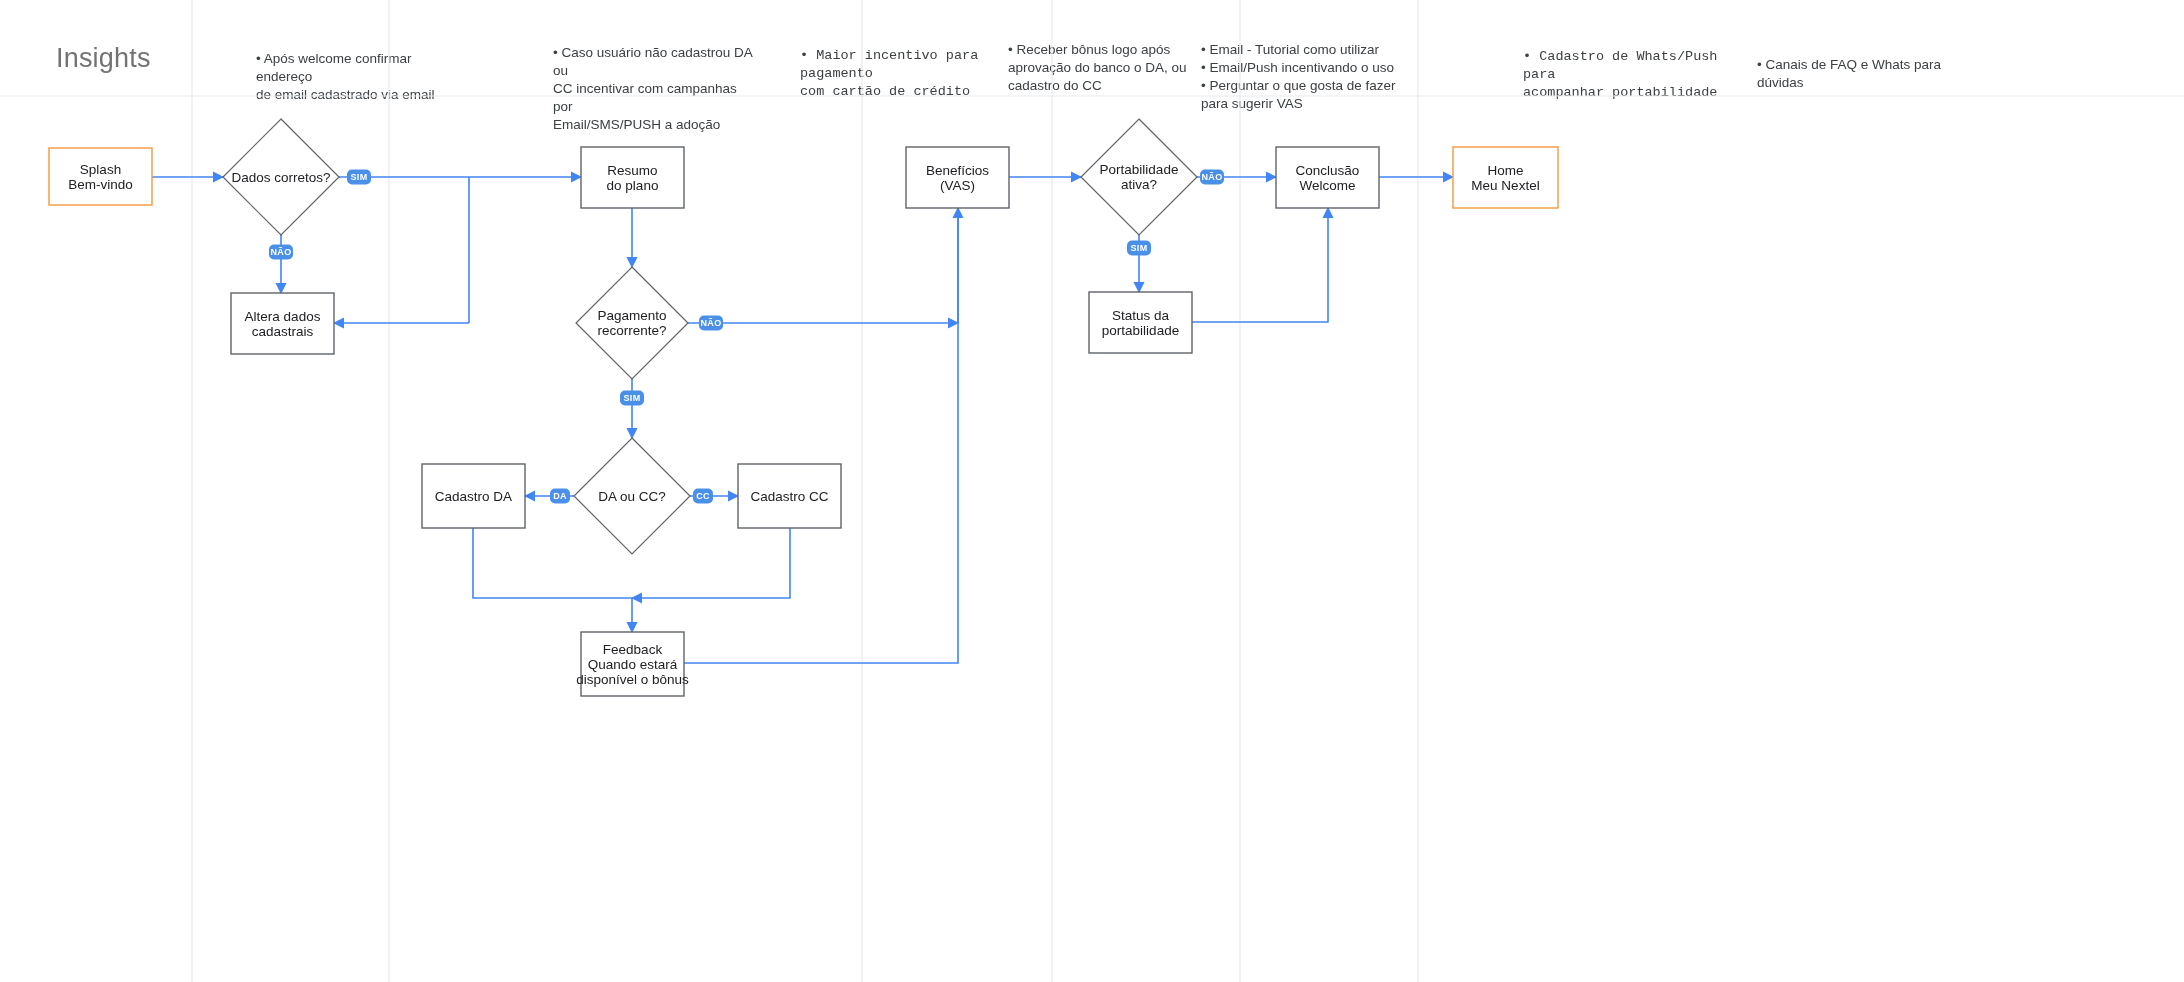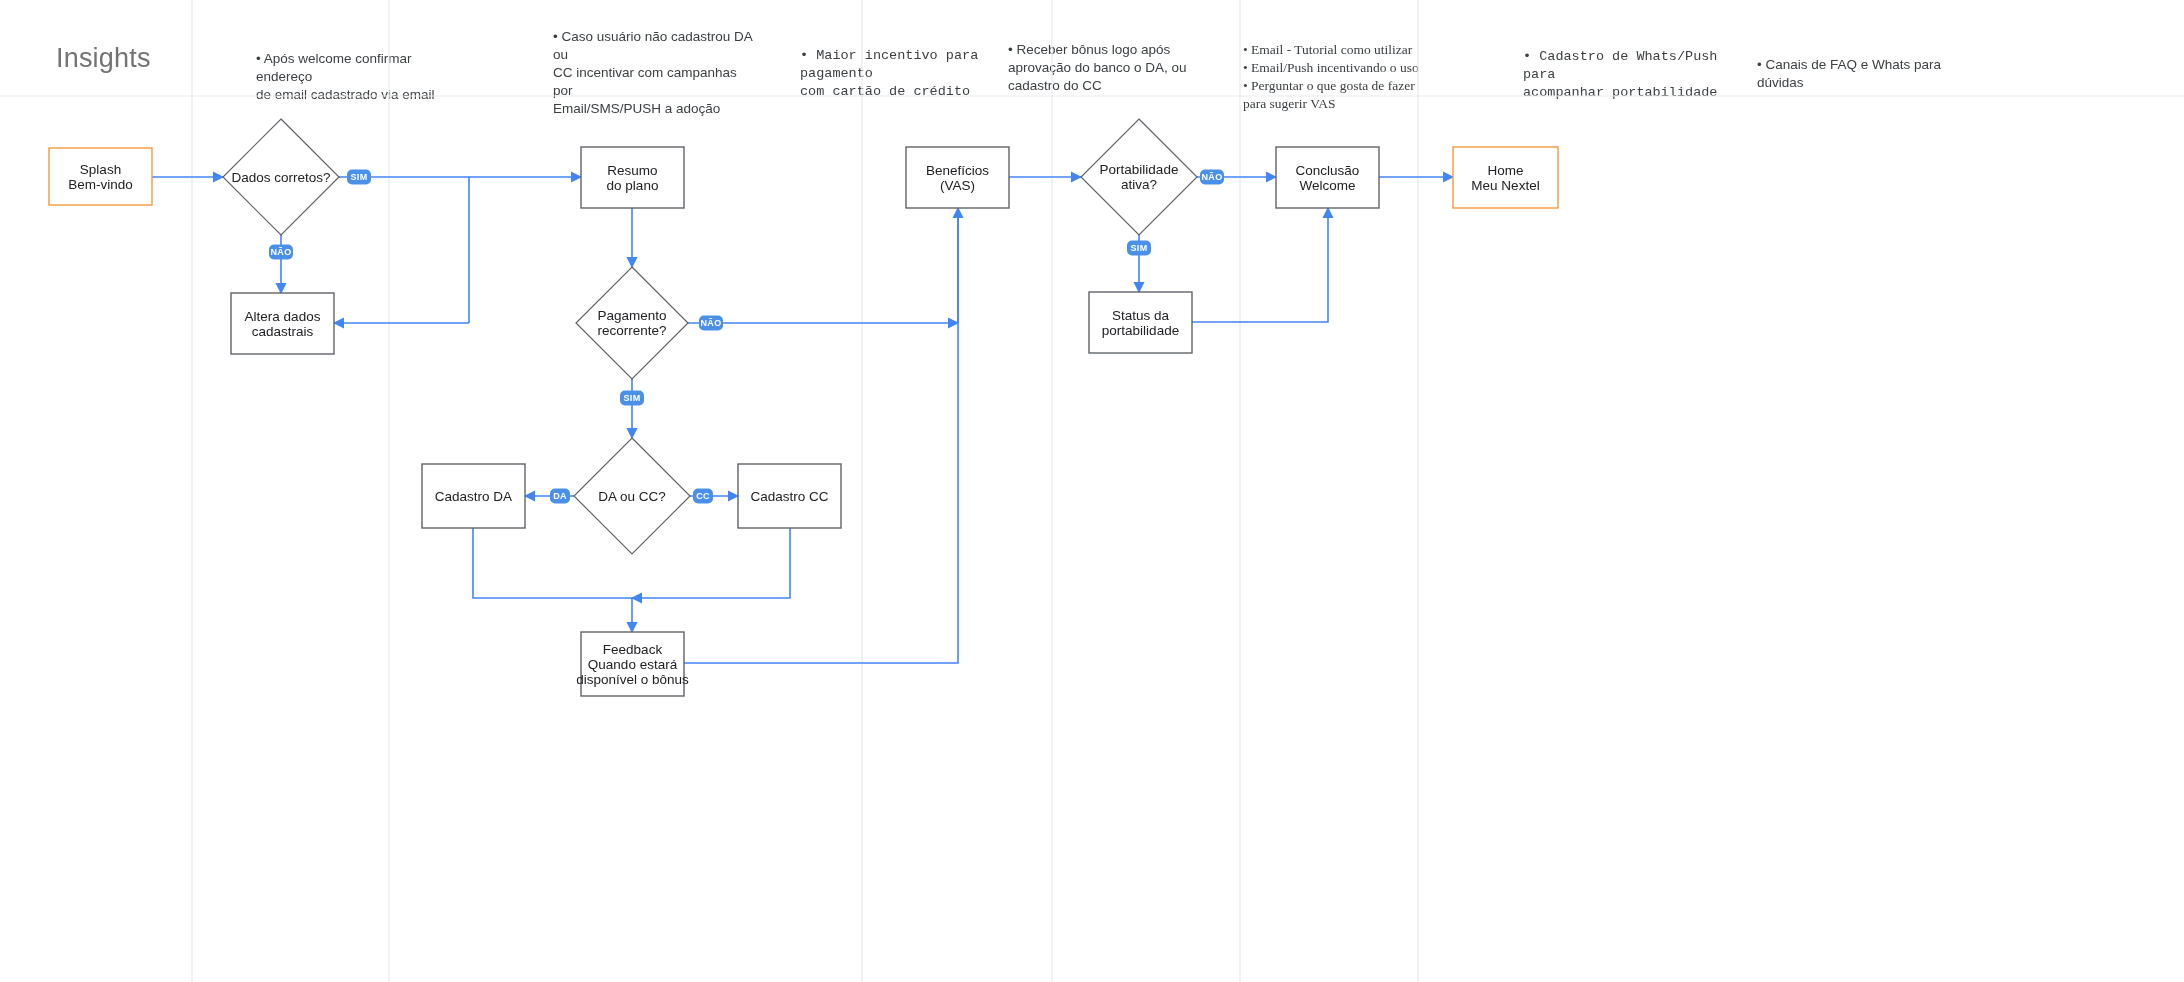--- a/index.html
+++ b/index.html
@@ -29,35 +29,35 @@
 
 <div id="board">
 
   <div class="page-title">Insights</div>
 
   <div id="insight-notes">
       <div class="insight-col" style="left: 256px; top: 50px; width: 210px;">
         <div class="insight-note">• Após welcome confirmar endereço
 de email cadastrado via email</div>
       </div>
-      <div class="insight-col" style="left: 553px; top: 28px; width: 205px;">
+      <div class="insight-col" style="left: 553px; top: 44px; width: 205px;">
         <div class="insight-note">• Caso usuário não cadastrou DA ou
 CC incentivar com campanhas por
 Email/SMS/PUSH a adoção</div>
       </div>
       <div class="insight-col" style="left: 800px; top: 47px; width: 200px; font-family: Liberation Mono, monospace;">
         <div class="insight-note">• Maior incentivo para pagamento
 com cartão de crédito</div>
       </div>
       <div class="insight-col" style="left: 1008px; top: 41px; width: 195px;">
         <div class="insight-note">• Receber bônus logo após
 aprovação do banco o DA, ou
 cadastro do CC</div>
       </div>
-      <div class="insight-col" style="left: 1243px; top: 41px; width: 200px; font-family: Liberation Serif, serif;">
+      <div class="insight-col" style="left: 1201px; top: 41px; width: 200px;">
         <div class="insight-note">• Email - Tutorial como utilizar
 • Email/Push incentivando o uso
 • Perguntar o que gosta de fazer
 para sugerir VAS</div>
       </div>
       <div class="insight-col" style="left: 1523px; top: 48px; width: 205px; font-family: Liberation Mono, monospace;">
         <div class="insight-note">• Cadastro de Whats/Push para
 acompanhar portabilidade</div>
       </div>
       <div class="insight-col" style="left: 1757px; top: 56px; width: 230px;">

